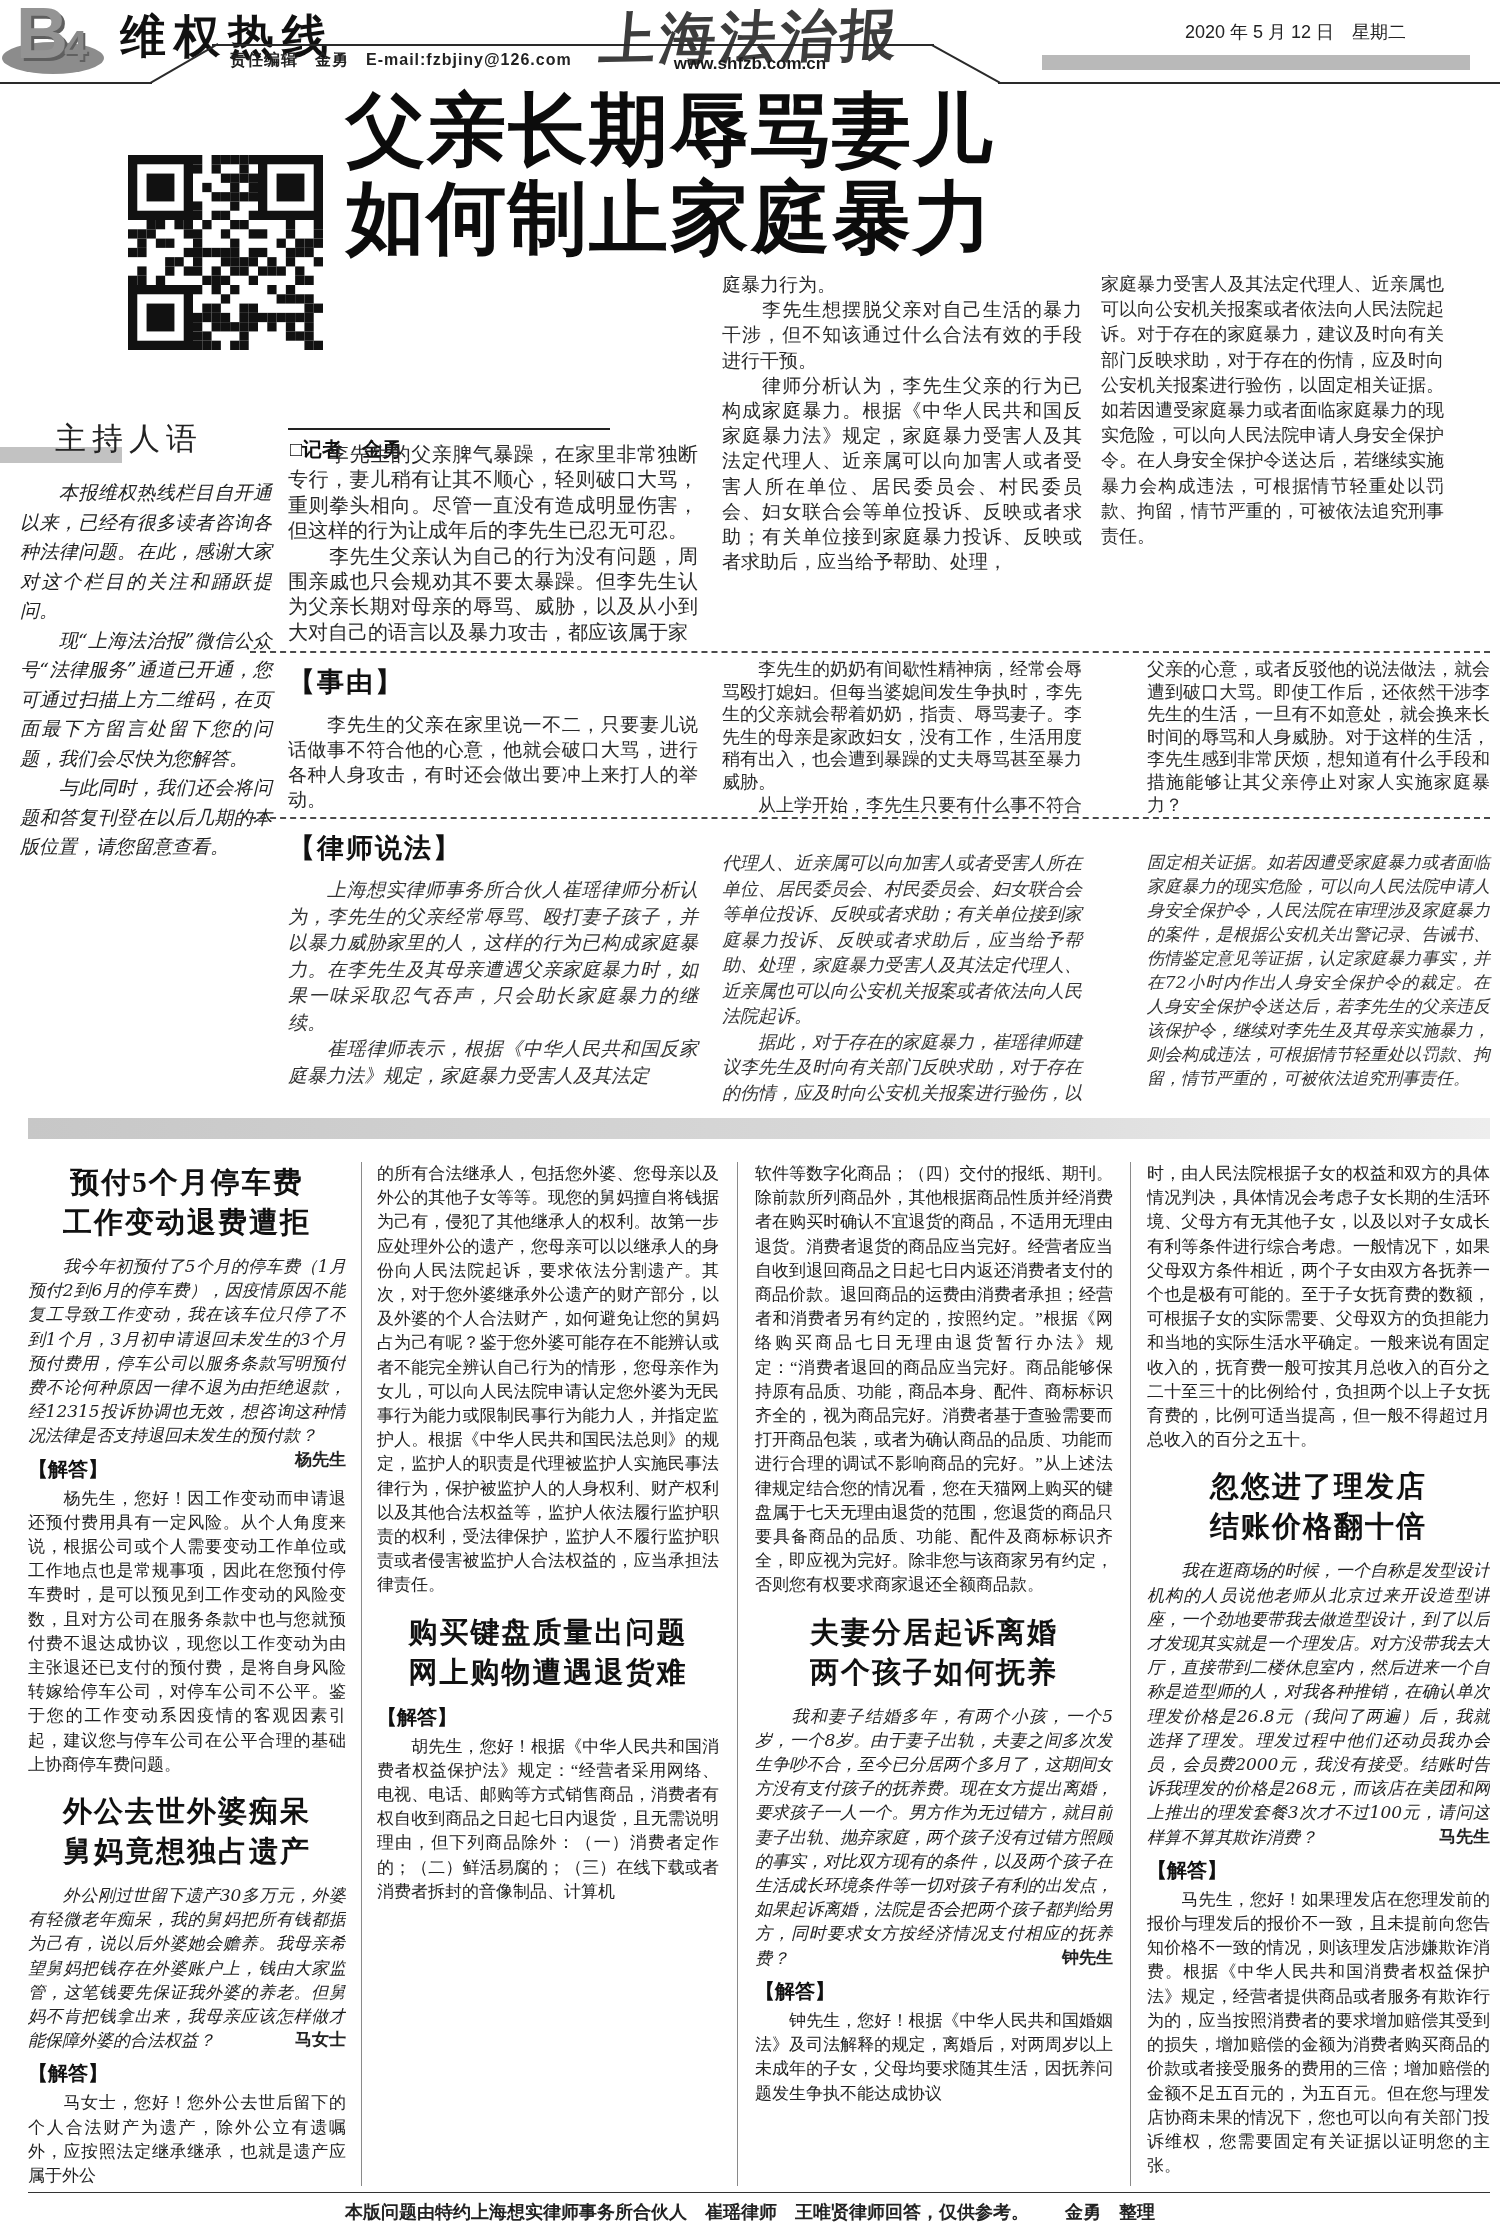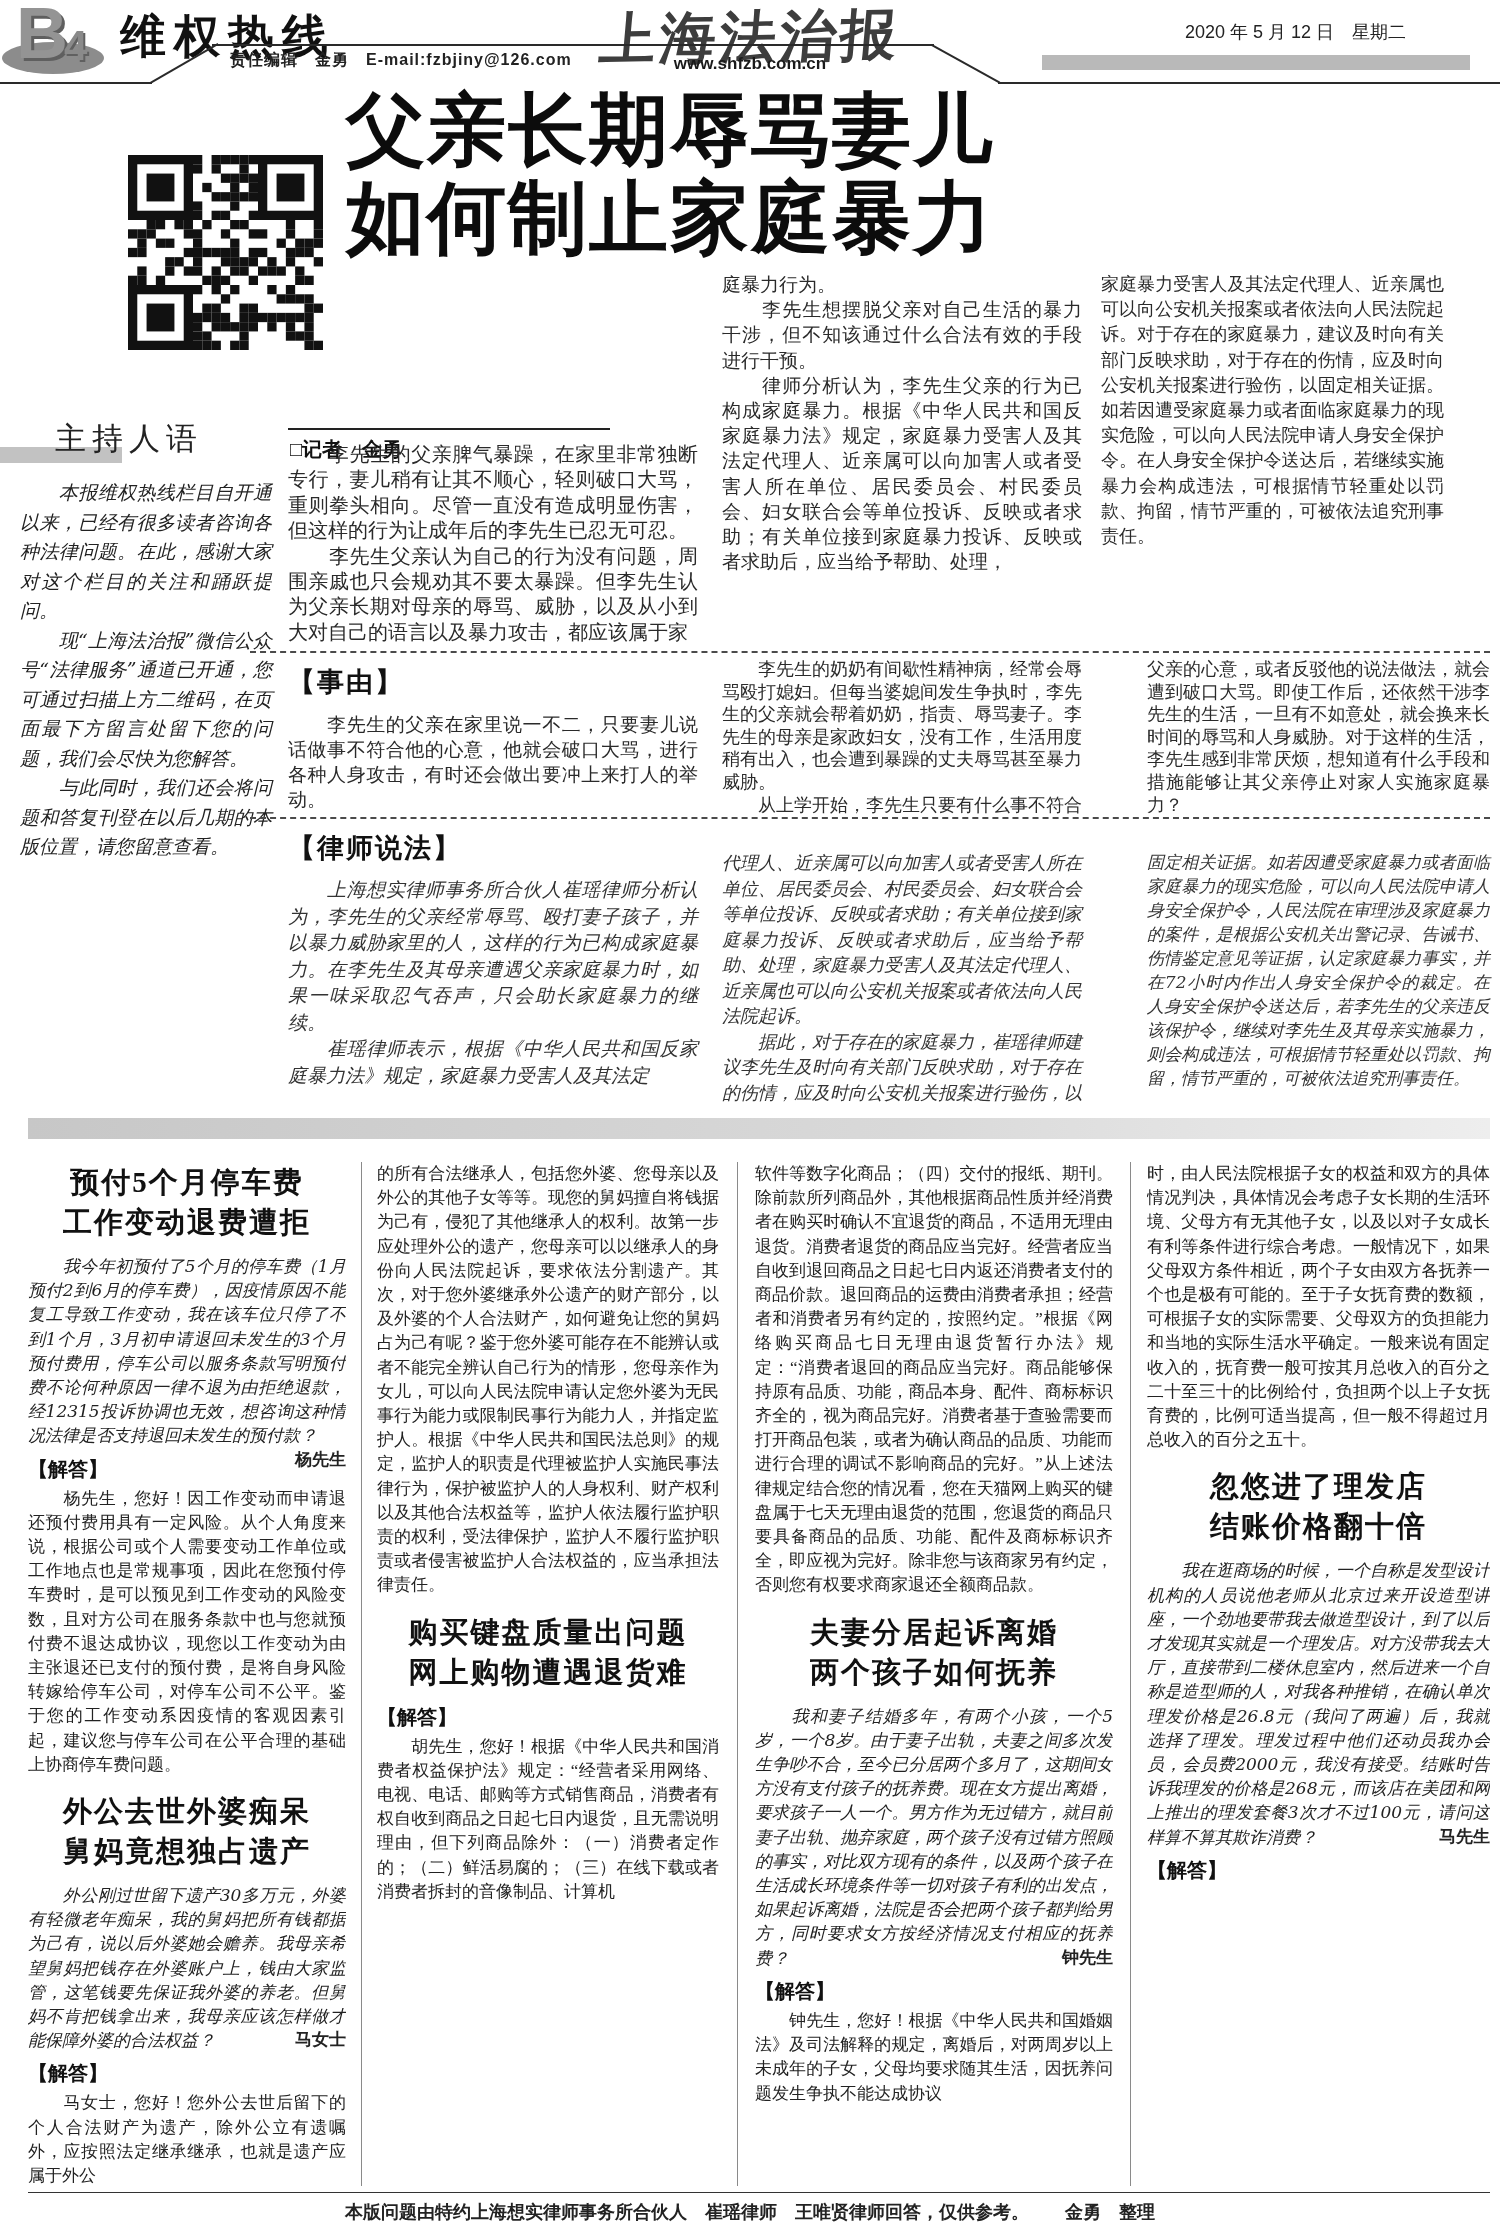--- a/index.html
+++ b/index.html
@@ -336,18 +336,19 @@
   </div>
 
   <div class="abs qa-col qa-c4">
     <div class="qa-a song just mt0">时，由人民法院根据子女的权益和双方的具体情况判决，具体情况会考虑子女长期的生活环境、父母方有无其他子女，以及以对子女成长有利等条件进行综合考虑。一般情况下，如果父母双方条件相近，两个子女由双方各抚养一个也是极有可能的。至于子女抚育费的数额，可根据子女的实际需要、父母双方的负担能力和当地的实际生活水平确定。一般来说有固定收入的，抚育费一般可按其月总收入的百分之二十至三十的比例给付，负担两个以上子女抚育费的，比例可适当提高，但一般不得超过月总收入的百分之五十。</div>
     <div class="qa-title">
       <div>忽悠进了理发店</div>
       <div>结账价格翻十倍</div>
     </div>
     <div class="qa-q kai just"><span>　　我在逛商场的时候，一个自称是发型设计机构的人员说他老师从北京过来开设造型讲座，一个劲地要带我去做造型设计，到了以后才发现其实就是一个理发店。对方没带我去大厅，直接带到二楼休息室内，然后进来一个自称是造型师的人，对我各种推销，在确认单次理发价格是26.8元（我问了两遍）后，我就选择了理发。理发过程中他们还动员我办会员，会员费2000元，我没有接受。结账时告诉我理发的价格是268元，而该店在美团和网上推出的理发套餐3次才不过100元，请问这样算不算其欺诈消费？</span><span class="q-signer">马先生</span></div>
     <div class="qa-label">【解答】</div>
+    <div class="qa-a song just">　　马先生，您好！如果理发店在您理发前的报价与理发后的报价不一致，且未提前向您告知价格不一致的情况，则该理发店涉嫌欺诈消费。根据《中华人民共和国消费者权益保护法》规定，经营者提供商品或者服务有欺诈行为的，应当按照消费者的要求增加赔偿其受到的损失，增加赔偿的金额为消费者购买商品的价款或者接受服务的费用的三倍；增加赔偿的金额不足五百元的，为五百元。但在您与理发店协商未果的情况下，您也可以向有关部门投诉维权，您需要固定有关证据以证明您的主张。</div>
   </div>
 
   <div class="abs foot-rule"></div>
   <div class="abs footer-text">本版问题由特约上海想实律师事务所合伙人　崔瑶律师　王唯贤律师回答，仅供参考。　　金勇　整理</div>
 
 </div>
 
 </body></html>

